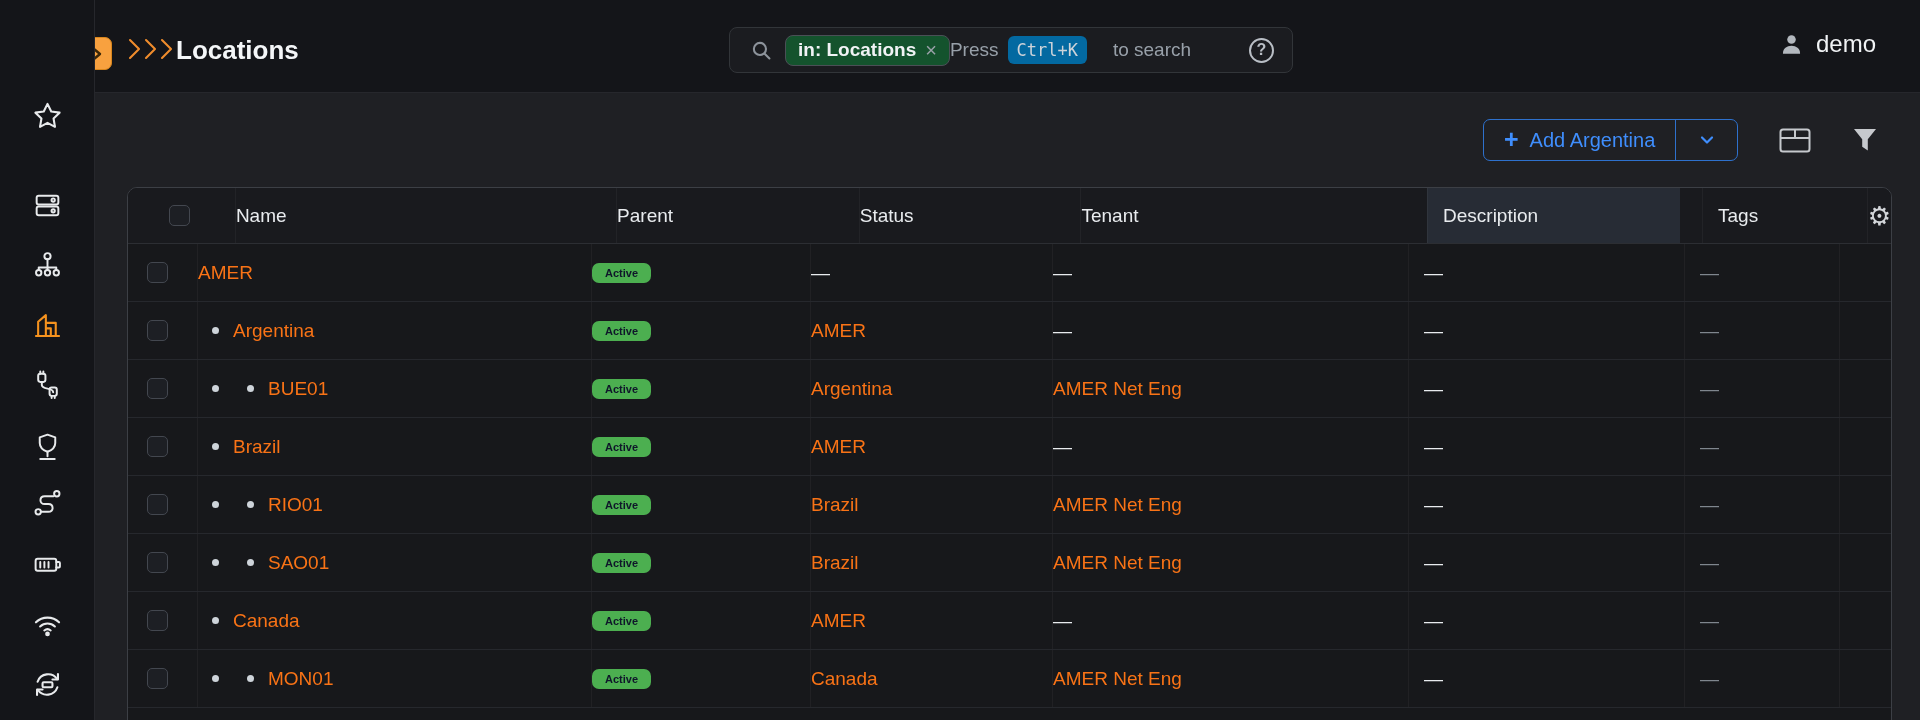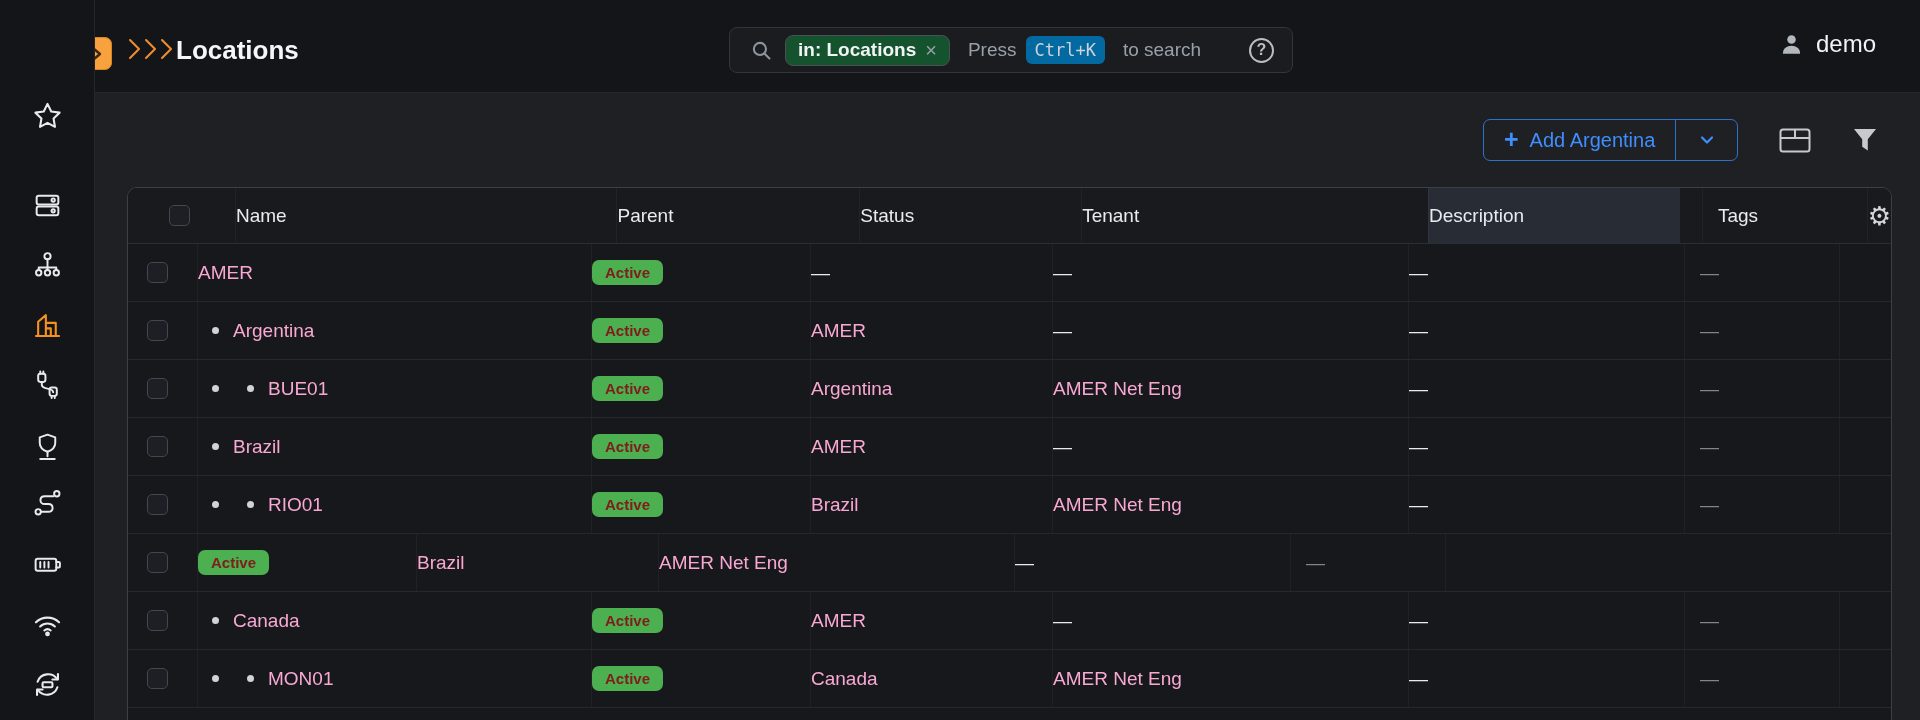--- a/index.html
+++ b/index.html
@@ -19,21 +19,21 @@
   .breadcrumb { position:absolute; left:127px; top:36px; display:flex; align-items:center; }
   .page-title { position:absolute; left:176px; top:35px; font-size:26px; font-weight:700; color:#f4f6f8; }
 
   .searchbox { position:absolute; left:729px; top:27px; width:564px; height:46px;
                background:#1b1c20; border:1px solid #323539; border-radius:8px;
                display:flex; align-items:center; padding:0 18px 0 20px; cursor:text; }
   .scope-chip { display:flex; align-items:center; gap:9px; margin-left:12px;
                 background:#14532d; border:1px solid #4b4f56; border-radius:8px;
                 padding:3px 12px; font-size:19px; font-weight:600; color:#f1f3f5; }
   .chip-x { color:#9aa1a9; font-size:20px; font-weight:400; cursor:pointer; }
-  .press-txt { color:#98a0a9; font-size:19px; margin-left:18px; }
+  .press-txt { color:#98a0a9; font-size:19px; margin-left:0; }
   .kbd { font-family:"DejaVu Sans Mono", monospace; font-size:17px; color:#ced3d9;
          background:#0369a1; border-radius:6px; padding:4px 9px; margin:0 9px; }
   .help-circ { margin-left:auto; width:25px; height:25px; border:2px solid #b9bec5;
                border-radius:50%; display:flex; align-items:center; justify-content:center;
                color:#b9bec5; font-size:16px; font-weight:700; cursor:pointer; }
 
   .userbox { position:absolute; right:44px; top:30px; display:flex; align-items:center;
              gap:12px; cursor:pointer; }
   .user-name { font-size:24px; color:#f1f3f5; }
 
@@ -64,29 +64,29 @@
           background:#17181b; border:1px solid #3c3f45; border-radius:10px; overflow:hidden; }
   .thead { display:flex; height:56px; background:#191a1e; border-bottom:1px solid #2c2e33; }
   .th { height:100%; display:flex; align-items:center; font-size:19px; font-weight:400;
         color:#e9ecef; cursor:pointer;margin-left:22px; }
   .th.hl { background:#272c35; }
   .tr { display:flex; height:58px; border-bottom:1px solid #26282d; }
   .td { height:100%; display:flex; align-items:center; font-size:19px; }
   .td + .td, .th + .th { border-left:1px solid rgba(255,255,255,0.045); }
 
   .c1{width:69px} .c2{width:394px} .c3{width:219px} .c4{width:242px}
-  .c5{width:356px} .c6{width:276px; } .c7{width:155px; padding-left:15px}
+  .c5{width:356px} .c6{width:276px; padding-left:15px} .c7{width:155px; padding-left:15px}
   .c8{flex:1; justify-content:center}
 
   .checkbox { width:21px; height:21px; margin-left:19px; border:1px solid #43474f;
               border-radius:5px; background:#1d1f24; cursor:pointer; }
-  .link { color:#f9a8d4; text-decoration:none; cursor:pointer; }
+  .link { color:#f97316; text-decoration:none; cursor:pointer; }
   .bullet { width:7px; height:7px; border-radius:50%; background:#ced4da;
             margin:0 14px; flex:none; }
-  .badge { background:#4caf50; color:#7f1d1d; font-size:15px; font-weight:600;
+  .badge { background:#4caf50; color:#0f172a; font-size:11px; font-weight:600;
            padding:4px 13px; border-radius:7px; }
   .dash { color:#e9ecef; } .dash.dim { color:#7f868e; }
   .gear { font-size:26px; color:#d3d6da; cursor:pointer; line-height:1; }
 </style>
 </head>
 <body>
 
 <nav class="sidebar">
   <div class="sbi si-1">
     <svg width="33" height="33" viewBox="0 0 30 30">
@@ -181,21 +181,21 @@
           <circle cx="9.5" cy="9.5" r="5.8" fill="none" stroke="#8d939b" stroke-width="2"></circle>
           <line x1="14" y1="14" x2="18.6" y2="18.6" stroke="#8d939b" stroke-width="2" stroke-linecap="round"></line>
         </svg>
     </span>
     <span class="scope-chip">
       <span>in: Locations</span>
       <span class="chip-x">×</span>
     </span>
     <span class="press-txt">Press</span>
     <span class="kbd">Ctrl+K</span>
-    <span class="press-txt" style="margin-left:9px">to search</span>
+    <span class="press-txt" style="margin-left:17px">to search</span>
     <span class="help-circ">?</span>
   </div>
 
   <div class="userbox">
     <span style="display:flex">
       <svg width="25" height="25" viewBox="0 0 24 24" fill="#b3b8be">
           <circle cx="12" cy="7.2" r="4.1"></circle>
           <path d="M3.8 20.5c0-4.5 3.7-7.2 8.2-7.2s8.2 2.7 8.2 7.2v.4H3.8z"></path>
         </svg>
     </span>
@@ -380,20 +380,25 @@
     <div class="td c7 cell-tags">
           <span class="dash dim">—</span>
         </div>
     <div class="td c8"></div>
   </div>
 
   <div class="tr">
     <div class="td c1">
           <span class="checkbox"></span>
         </div>
+    <div class="td c2 cell-name">
+          <span class="bullet"></span>
+          <span class="bullet"></span>
+          <a class="link row-name">SAO01</a>
+        </div>
     <div class="td c3">
           <span class="badge">Active</span>
         </div>
     <div class="td c4 cell-parent">
           <a class="link">Brazil</a>
         </div>
     <div class="td c5 cell-tenant">
           <a class="link">AMER Net Eng</a>
         </div>
     <div class="td c6 cell-desc">

